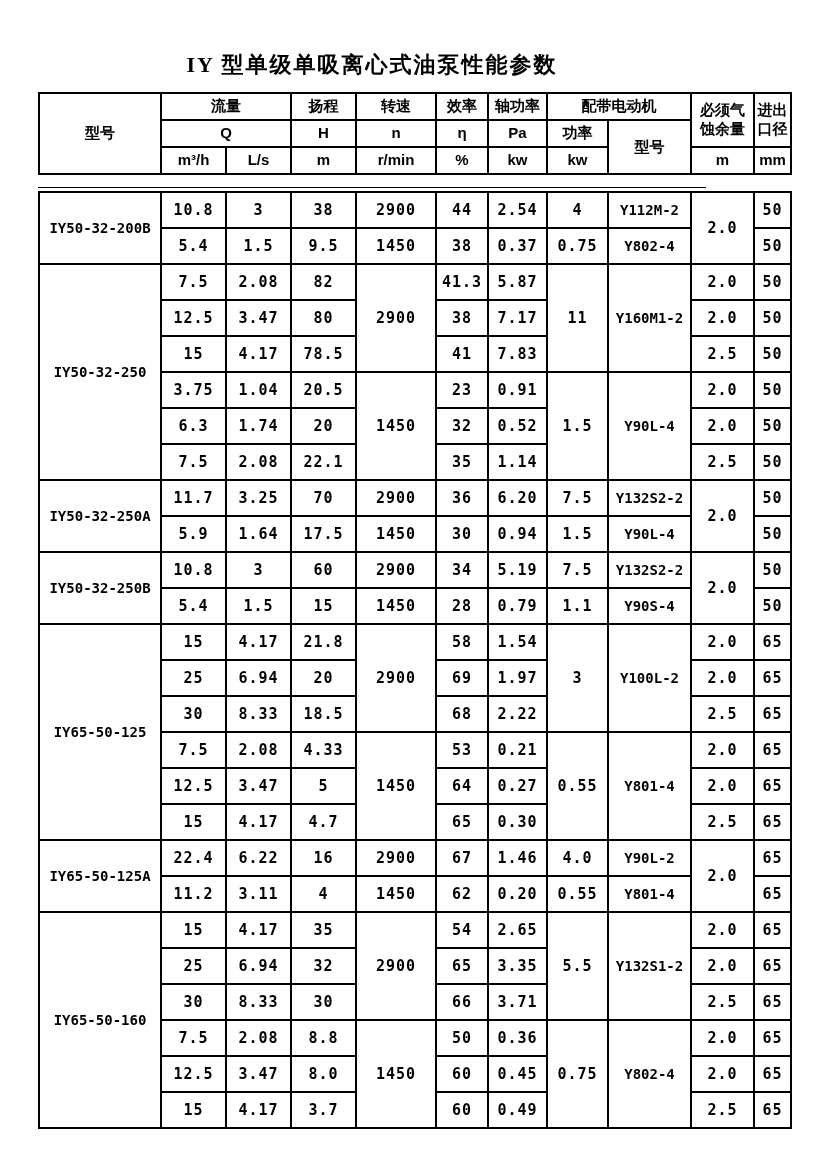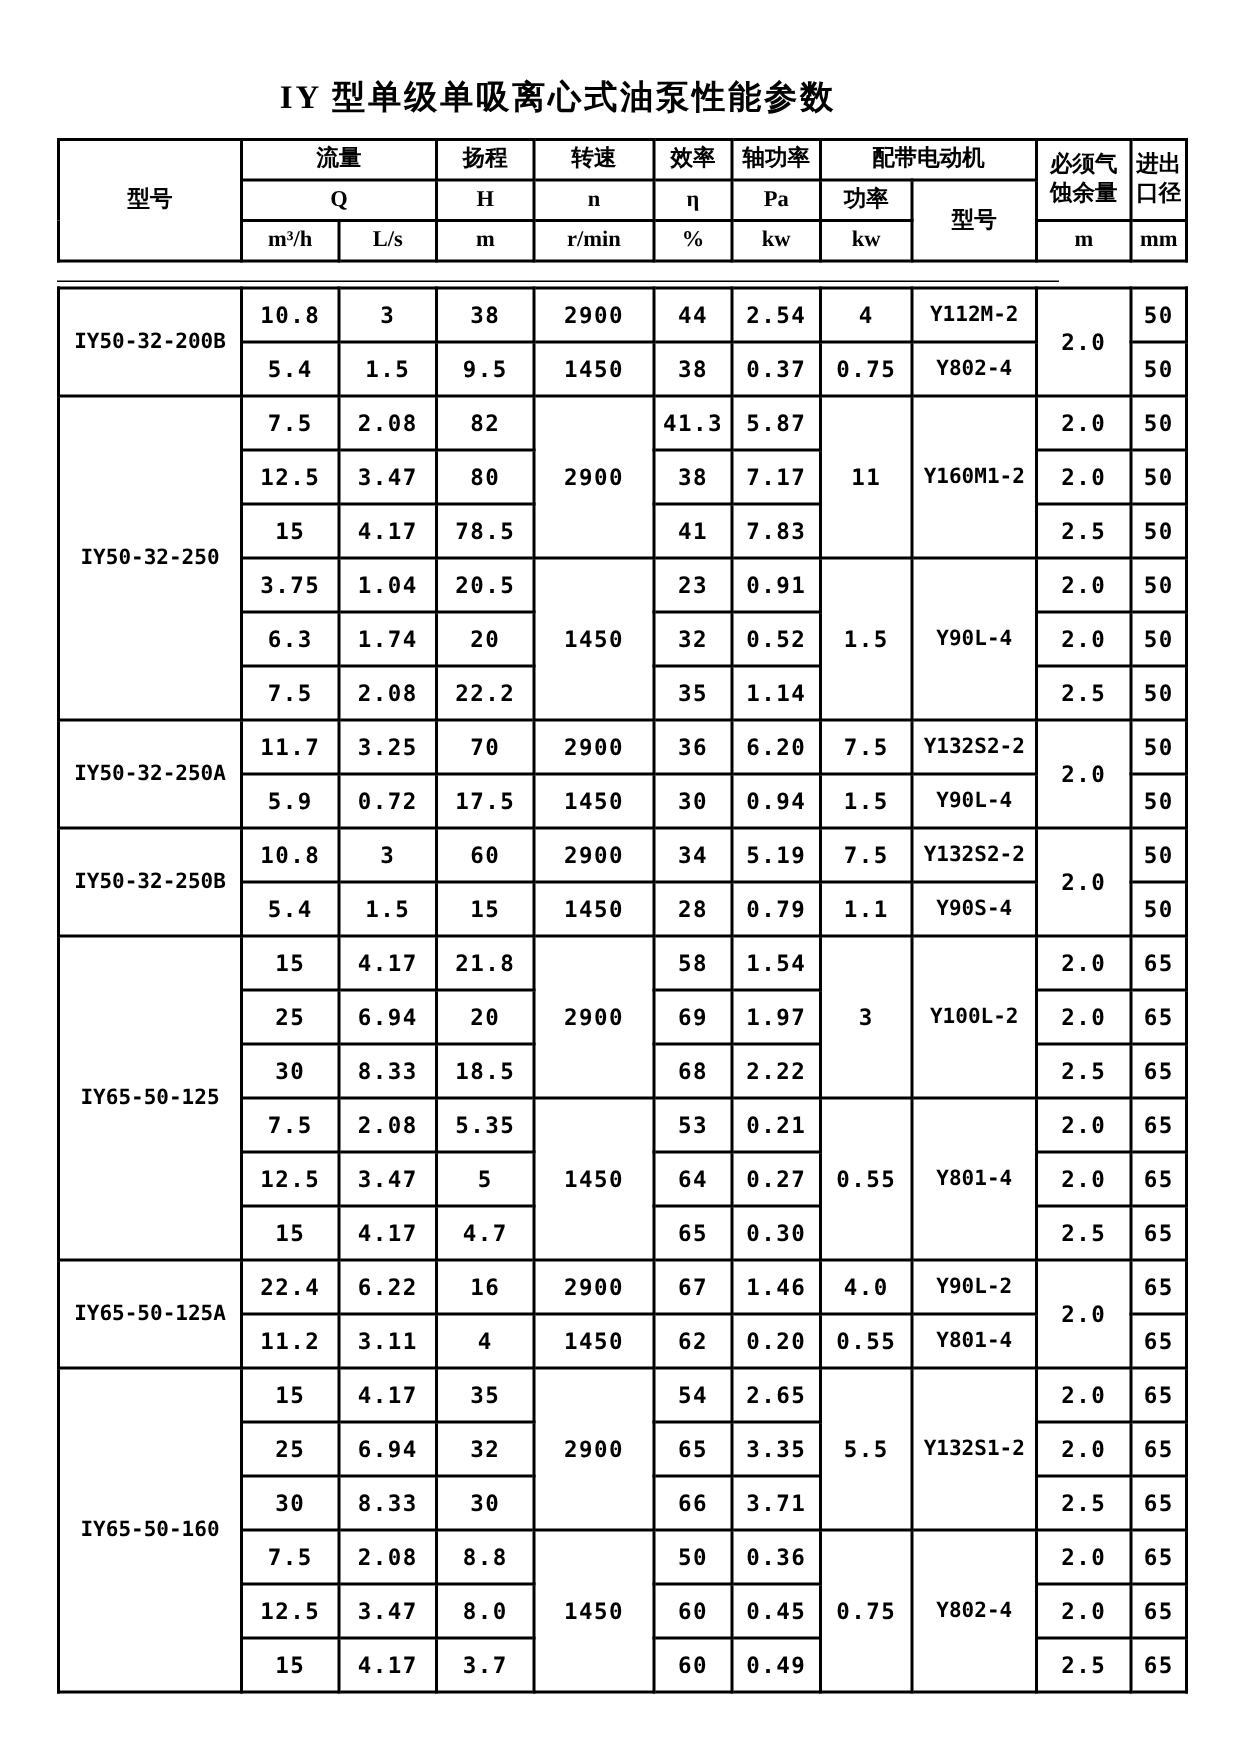--- a/index.html
+++ b/index.html
@@ -34,21 +34,21 @@
   th, td {
     border: 2px solid #000;
     text-align: center;
     vertical-align: middle;
     padding: 0;
     overflow: hidden;
     color: #000;
   }
   .header-table th {
     height: 25px;
-    font-family: Liberation Serif, serif;
+    font-family: Liberation Sans, sans-serif;
     font-weight: bold;
     font-size: 15px;
     white-space: pre-line;
     line-height: 1.25;
   }
   .body-wrap {
     margin-top: 12px;
     border-top: 1px solid #000;
     padding-top: 3px;
   }
@@ -210,42 +210,42 @@
             <td>1.74</td>
             <td>20</td>
             <td>32</td>
             <td>0.52</td>
             <td>2.0</td>
             <td>50</td>
           </tr>
           <tr>
             <td>7.5</td>
             <td>2.08</td>
-            <td>22.2</td>
+            <td>22.1</td>
             <td>35</td>
             <td>1.14</td>
             <td>2.5</td>
             <td>50</td>
           </tr>
           <tr>
             <td rowspan="2" class="model">IY50-32-250A</td>
             <td>11.7</td>
             <td>3.25</td>
             <td>70</td>
             <td>2900</td>
             <td>36</td>
             <td>6.20</td>
             <td>7.5</td>
             <td class="model">Y132S2-2</td>
             <td rowspan="2">2.0</td>
             <td>50</td>
           </tr>
           <tr>
             <td>5.9</td>
-            <td>0.72</td>
+            <td>1.64</td>
             <td>17.5</td>
             <td>1450</td>
             <td>30</td>
             <td>0.94</td>
             <td>1.5</td>
             <td class="model">Y90L-4</td>
             <td>50</td>
           </tr>
           <tr>
             <td rowspan="2" class="model">IY50-32-250B</td>
@@ -298,21 +298,21 @@
             <td>8.33</td>
             <td>18.5</td>
             <td>68</td>
             <td>2.22</td>
             <td>2.5</td>
             <td>65</td>
           </tr>
           <tr>
             <td>7.5</td>
             <td>2.08</td>
-            <td>5.35</td>
+            <td>4.33</td>
             <td rowspan="3">1450</td>
             <td>53</td>
             <td>0.21</td>
             <td rowspan="3">0.55</td>
             <td rowspan="3" class="model">Y801-4</td>
             <td>2.0</td>
             <td>65</td>
           </tr>
           <tr>
             <td>12.5</td>

